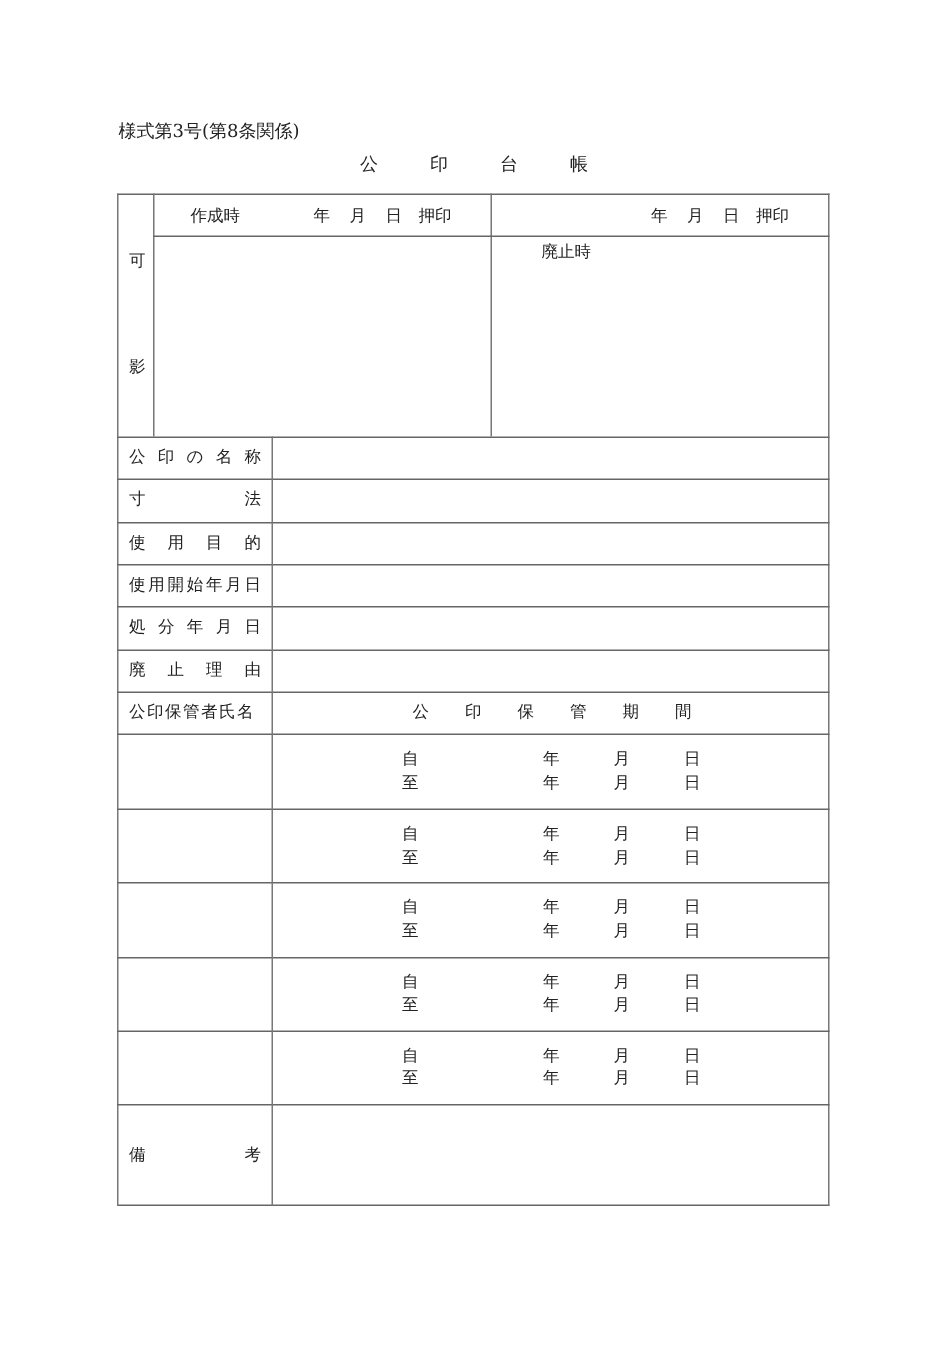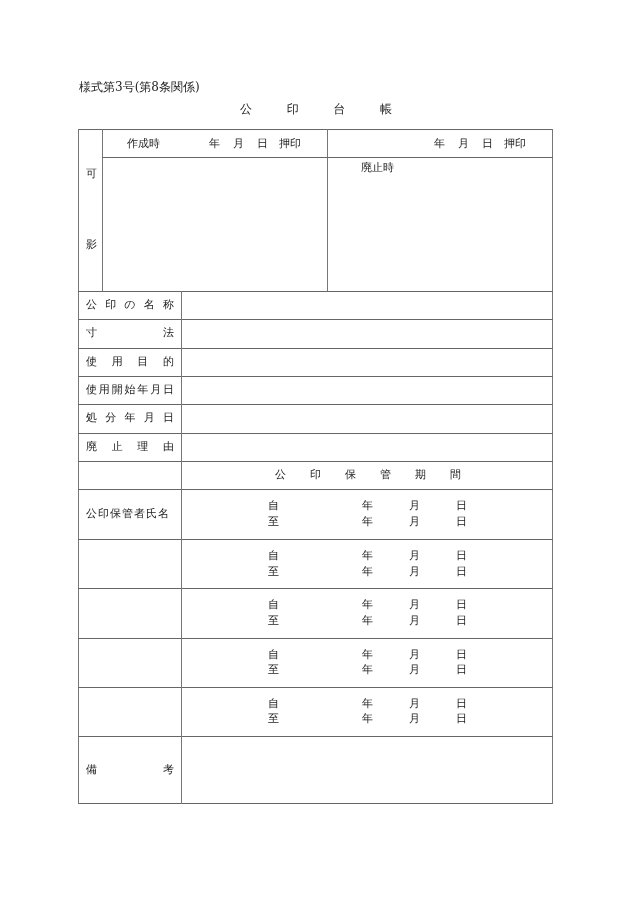--- a/index.html
+++ b/index.html
@@ -115,21 +115,21 @@
 <div class="abs" style="left:182px;top:405px;width:370px;height:28px;"></div>
 
 <div class="spread" style="left:86px;top:441px;width:88px;">
   <span>廃</span>
   <span>止</span>
   <span>理</span>
   <span>由</span>
 </div>
 <div class="abs" style="left:182px;top:434px;width:370px;height:27px;"></div>
 
-<div class="txt" style="left:86px;top:469px;letter-spacing:1px;margin-top:39px;">公印保管者氏名</div>
+<div class="txt" style="left:86px;top:469px;letter-spacing:1px;">公印保管者氏名</div>
 <div class="spread" style="left:275px;top:469px;width:186px;">
   <span>公</span>
   <span>印</span>
   <span>保</span>
   <span>管</span>
   <span>期</span>
   <span>間</span>
 </div>
 
 <div>

